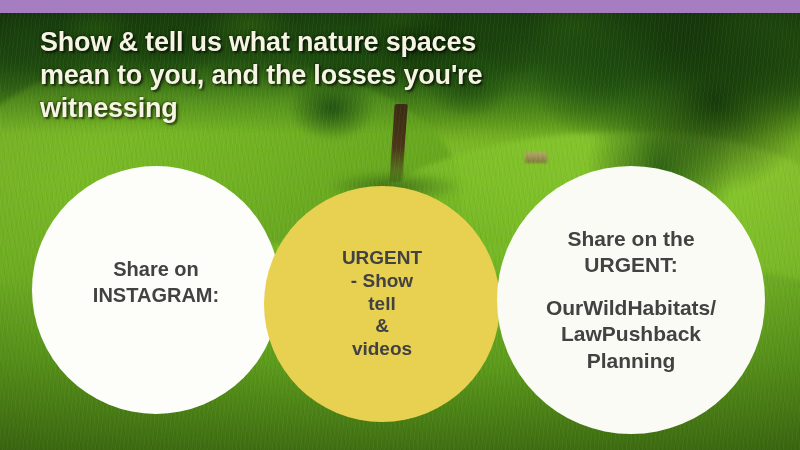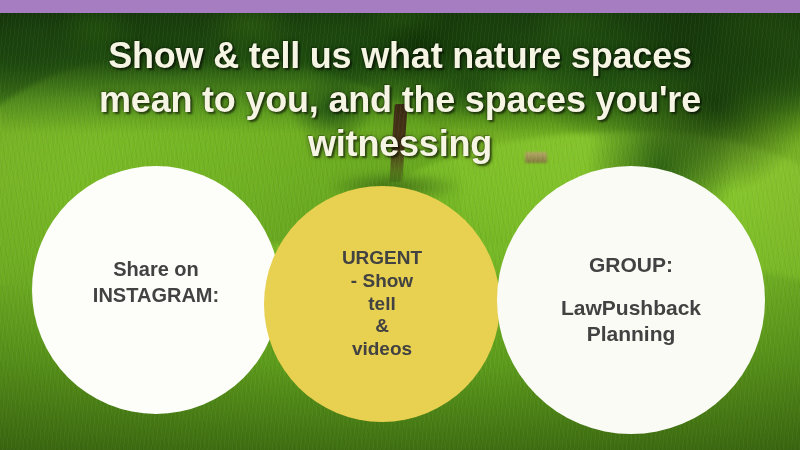--- a/index.html
+++ b/index.html
@@ -171,31 +171,29 @@
     background: radial-gradient(ellipse 90% 85% at 50% 45%, rgba(0,0,0,0) 45%, rgba(0,0,0,0.22) 100%);
   }
 
   
   .headline {
     position: absolute;
     left: 40px;
     top: 26px;
     width: 720px;
     z-index: 20;
-    text-align: center;
     color: #f6f5e4;
-    font-size: 36px;
+    font-size: 27px;
     line-height: 1.22;
     font-weight: bold;
     letter-spacing: -0.2px;
     text-shadow:
       2px 2px 2px rgba(0,0,0,0.55),
       -1px -1px 1px rgba(0,0,0,0.25),
       0 0 6px rgba(0,0,0,0.3);
-    margin-top: 8px;
   }
 
   
   .circle {
     position: absolute;
     border-radius: 50%;
     display: flex;
     align-items: center;
     justify-content: center;
     text-align: center;
@@ -252,21 +250,21 @@
     <div class="hut"></div>
     <div class="ridge-c"></div>
     <div class="grass-texture"></div>
     <div class="vignette"></div>
   </div>
 
   <div class="purple-band"></div>
 
   <div class="headline">
     <span class="c-line wrapok">Show &amp; tell us what nature spaces</span>
-    <span class="c-line wrapok">mean to you, and the spaces you're</span>
+    <span class="c-line wrapok">mean to you, and the losses you're</span>
     <span class="c-line wrapok">witnessing</span>
   </div>
 
   <div class="circle circle-left">
     <div class="c-text">
       <span class="c-line">Share on</span>
       <span class="c-line">INSTAGRAM:</span>
       <span class="c-gap"></span>
     </div>
   </div>
@@ -276,20 +274,22 @@
       <span class="c-line">URGENT</span>
       <span class="c-line">- Show</span>
       <span class="c-line">tell</span>
       <span class="c-line">&amp;</span>
       <span class="c-line">videos</span>
     </div>
   </div>
 
   <div class="circle circle-right">
     <div class="c-text">
-      <span class="c-line">GROUP:</span>
+      <span class="c-line">Share on the</span>
+      <span class="c-line">URGENT:</span>
       <span class="c-gap"></span>
+      <span class="c-line">OurWildHabitats/</span>
       <span class="c-line">LawPushback</span>
       <span class="c-line">Planning</span>
     </div>
   </div>
 
 </div>
 
 </body></html>

